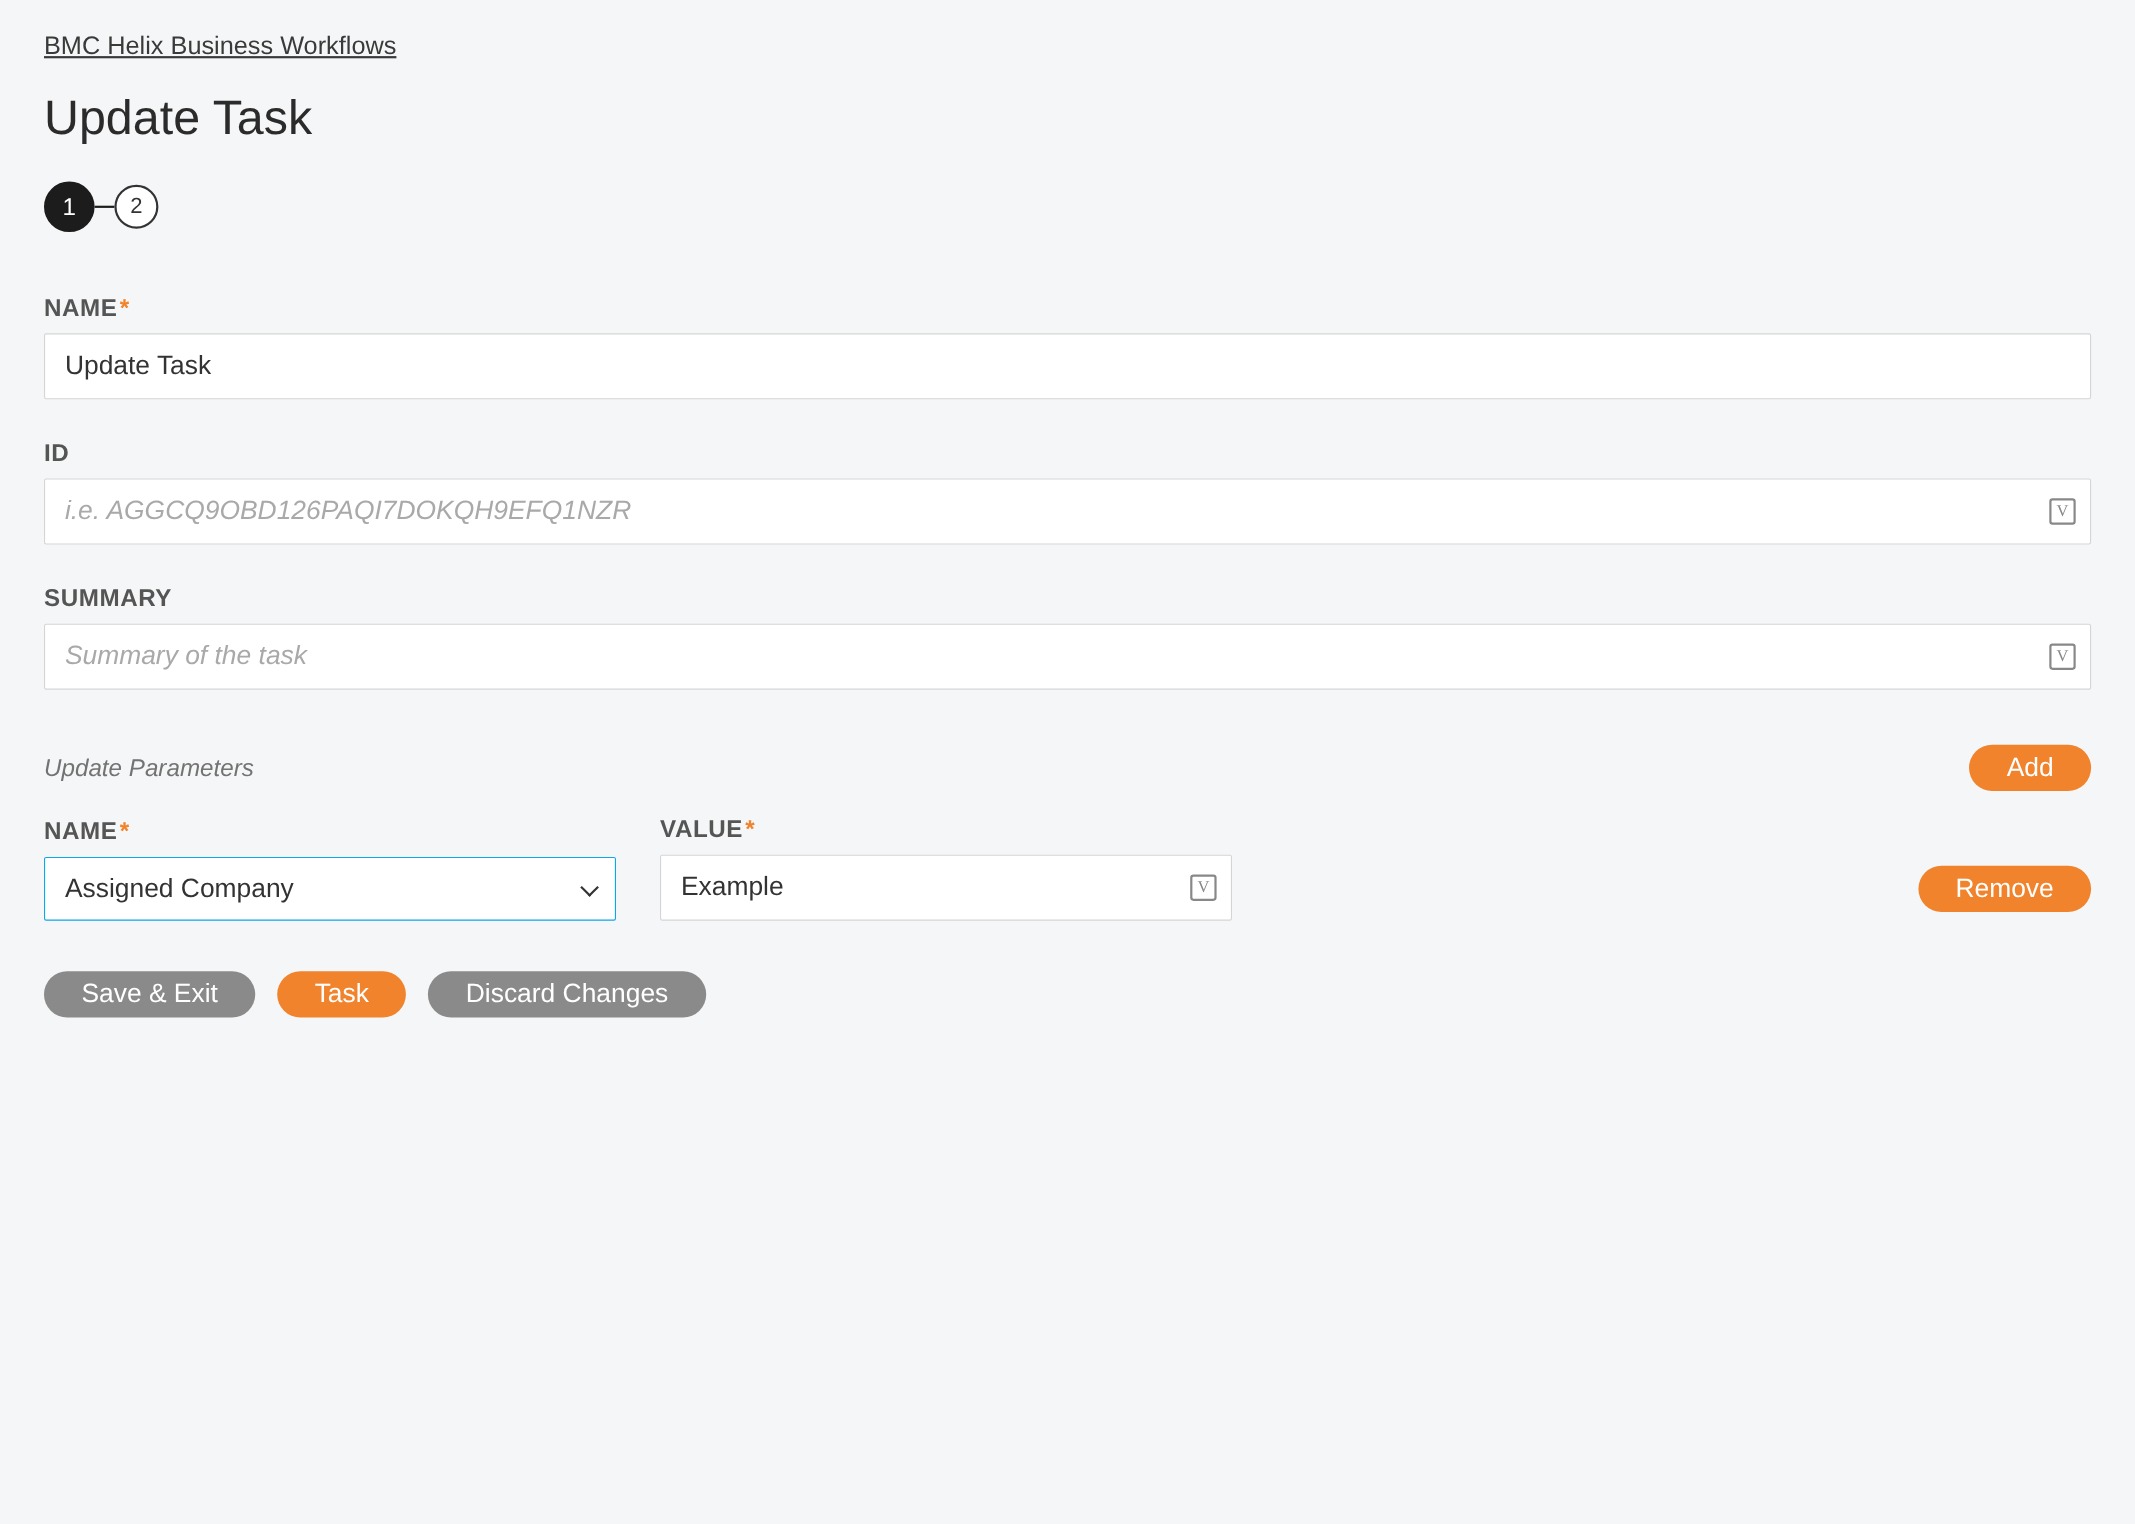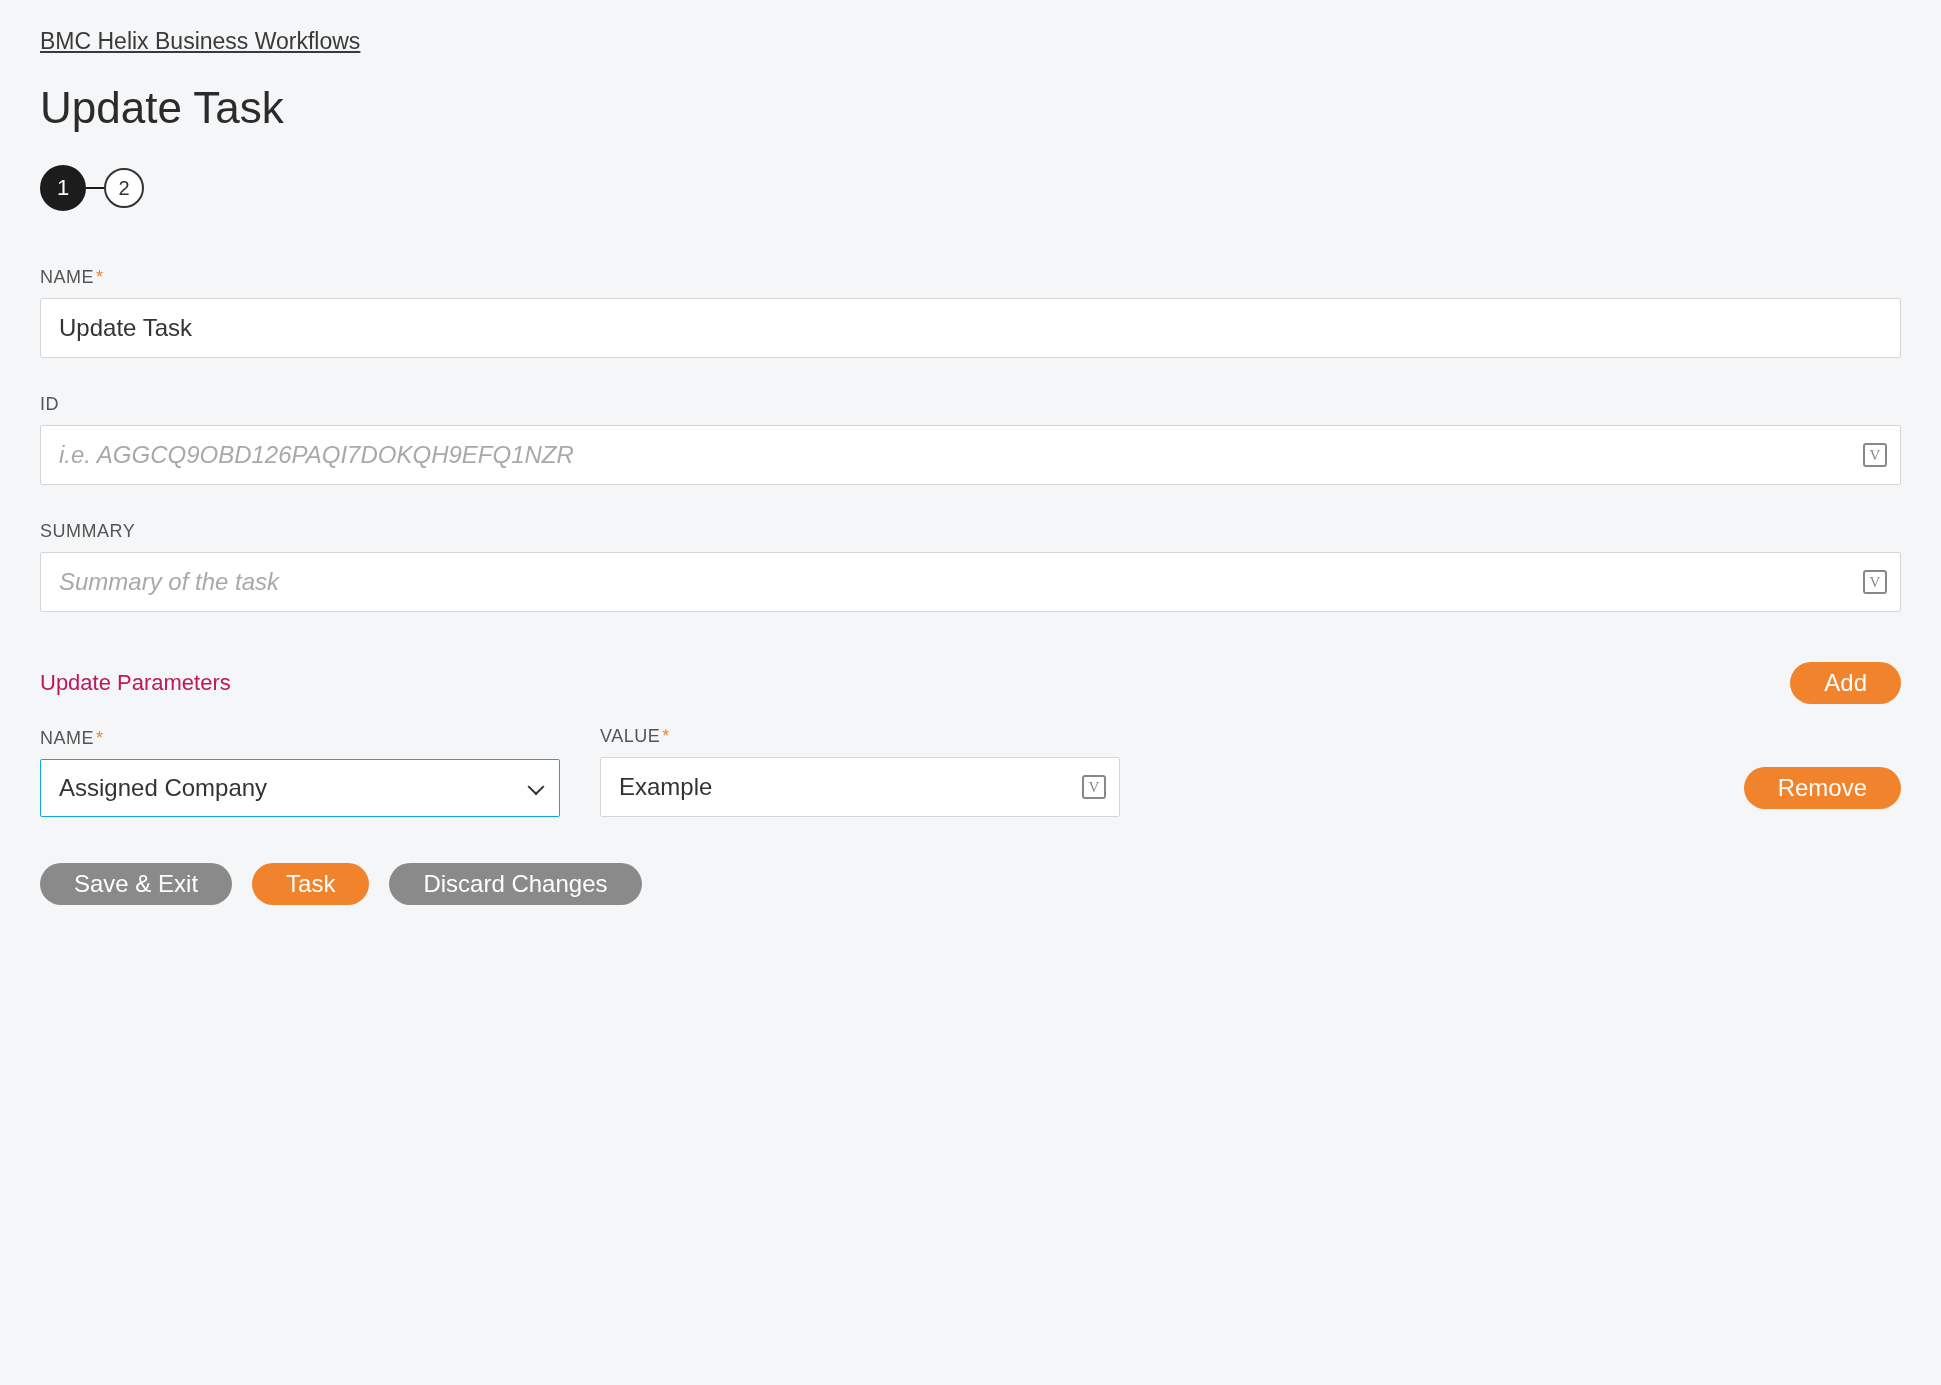--- a/index.html
+++ b/index.html
@@ -52,27 +52,27 @@
     border: 2px solid #333;
     width: 40px; height: 40px;
     font-size: 20px;
   }
   .step-line {
     width: 18px; height: 2px;
     background: #1c1c1c;
   }
   .field-group { margin-bottom: 36px; }
   .field-label {
-    font-size: 18px;
+    font-size: 22px;
     letter-spacing: 0.5px;
     color: #555;
     margin-bottom: 10px;
     display: block;
     text-transform: uppercase;
-    font-weight: 400;
+    font-weight: 700;
   }
   .field-label .req { color: #f0832c; margin-left: 2px; }
   .text-input {
     width: 100%;
     height: 60px;
     border: 1px solid #d5d5d5;
     border-radius: 2px;
     background: #fff;
     font-size: 24px;
     padding: 0 18px;
@@ -109,21 +109,22 @@
   }
   .section-header {
     display: flex;
     justify-content: space-between;
     align-items: center;
     margin-top: 50px;
     margin-bottom: 22px;
   }
   .section-header-title {
     font-size: 22px;
-    color: #be185d;
+    color: #737373;
+    font-style: italic;
   }
   .btn-pill {
     background: #f0832c;
     color: #fff;
     border: none;
     border-radius: 28px;
     height: 42px;
     padding: 0 34px;
     font-size: 24px;
     cursor: pointer;

